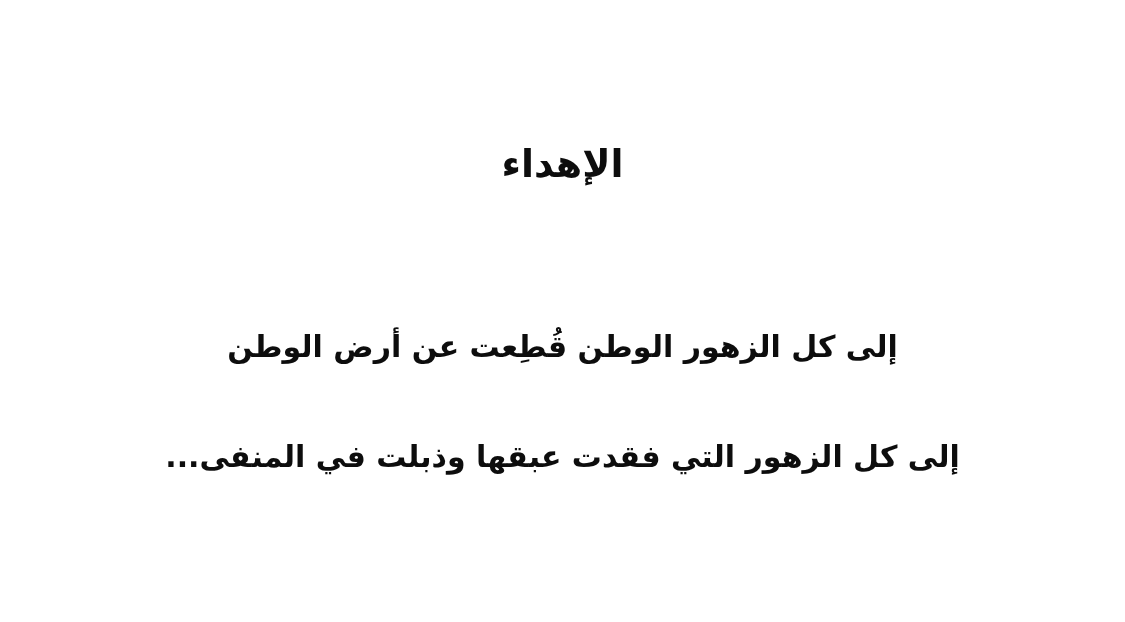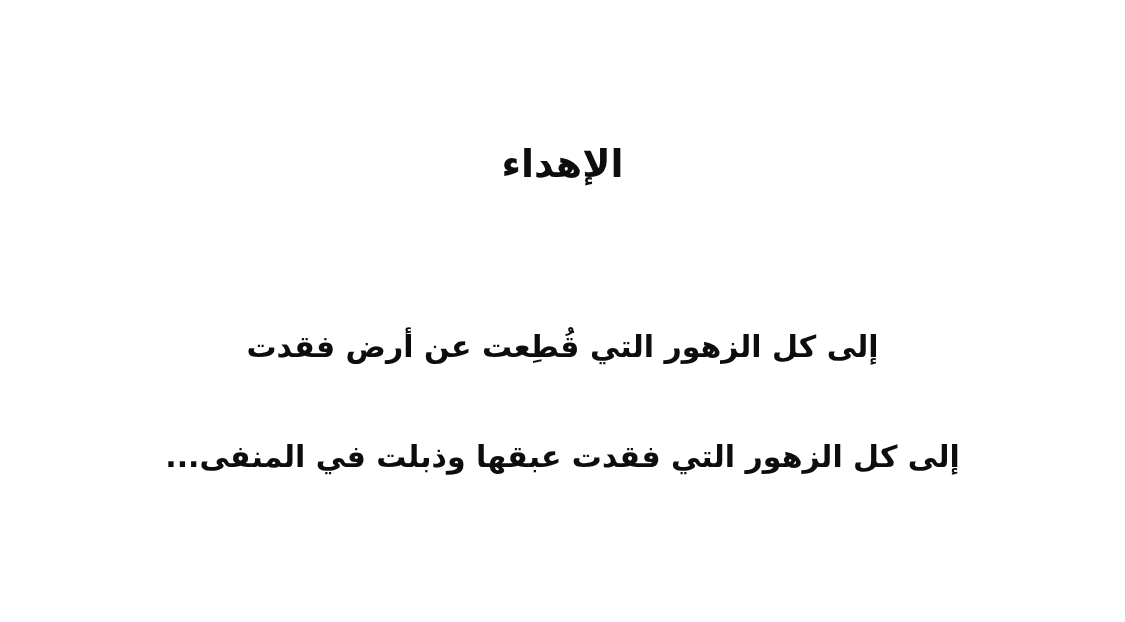--- a/index.html
+++ b/index.html
@@ -58,17 +58,17 @@
   }
 </style>
 </head>
 <body>
 
 <div class="page">
 
   <h1 class="doc-title">الإهداء</h1>
 
   <div class="body-block">
-    <p class="body-line">إلى كل الزهور التي قُطِعت عن أرض فقدت</p>
+    <p class="body-line">إلى كل الزهور الوطن قُطِعت عن أرض الوطن</p>
     <p class="body-line">إلى كل الزهور التي فقدت عبقها وذبلت في المنفى...</p>
   </div>
 
 </div>
 
 </body></html>

